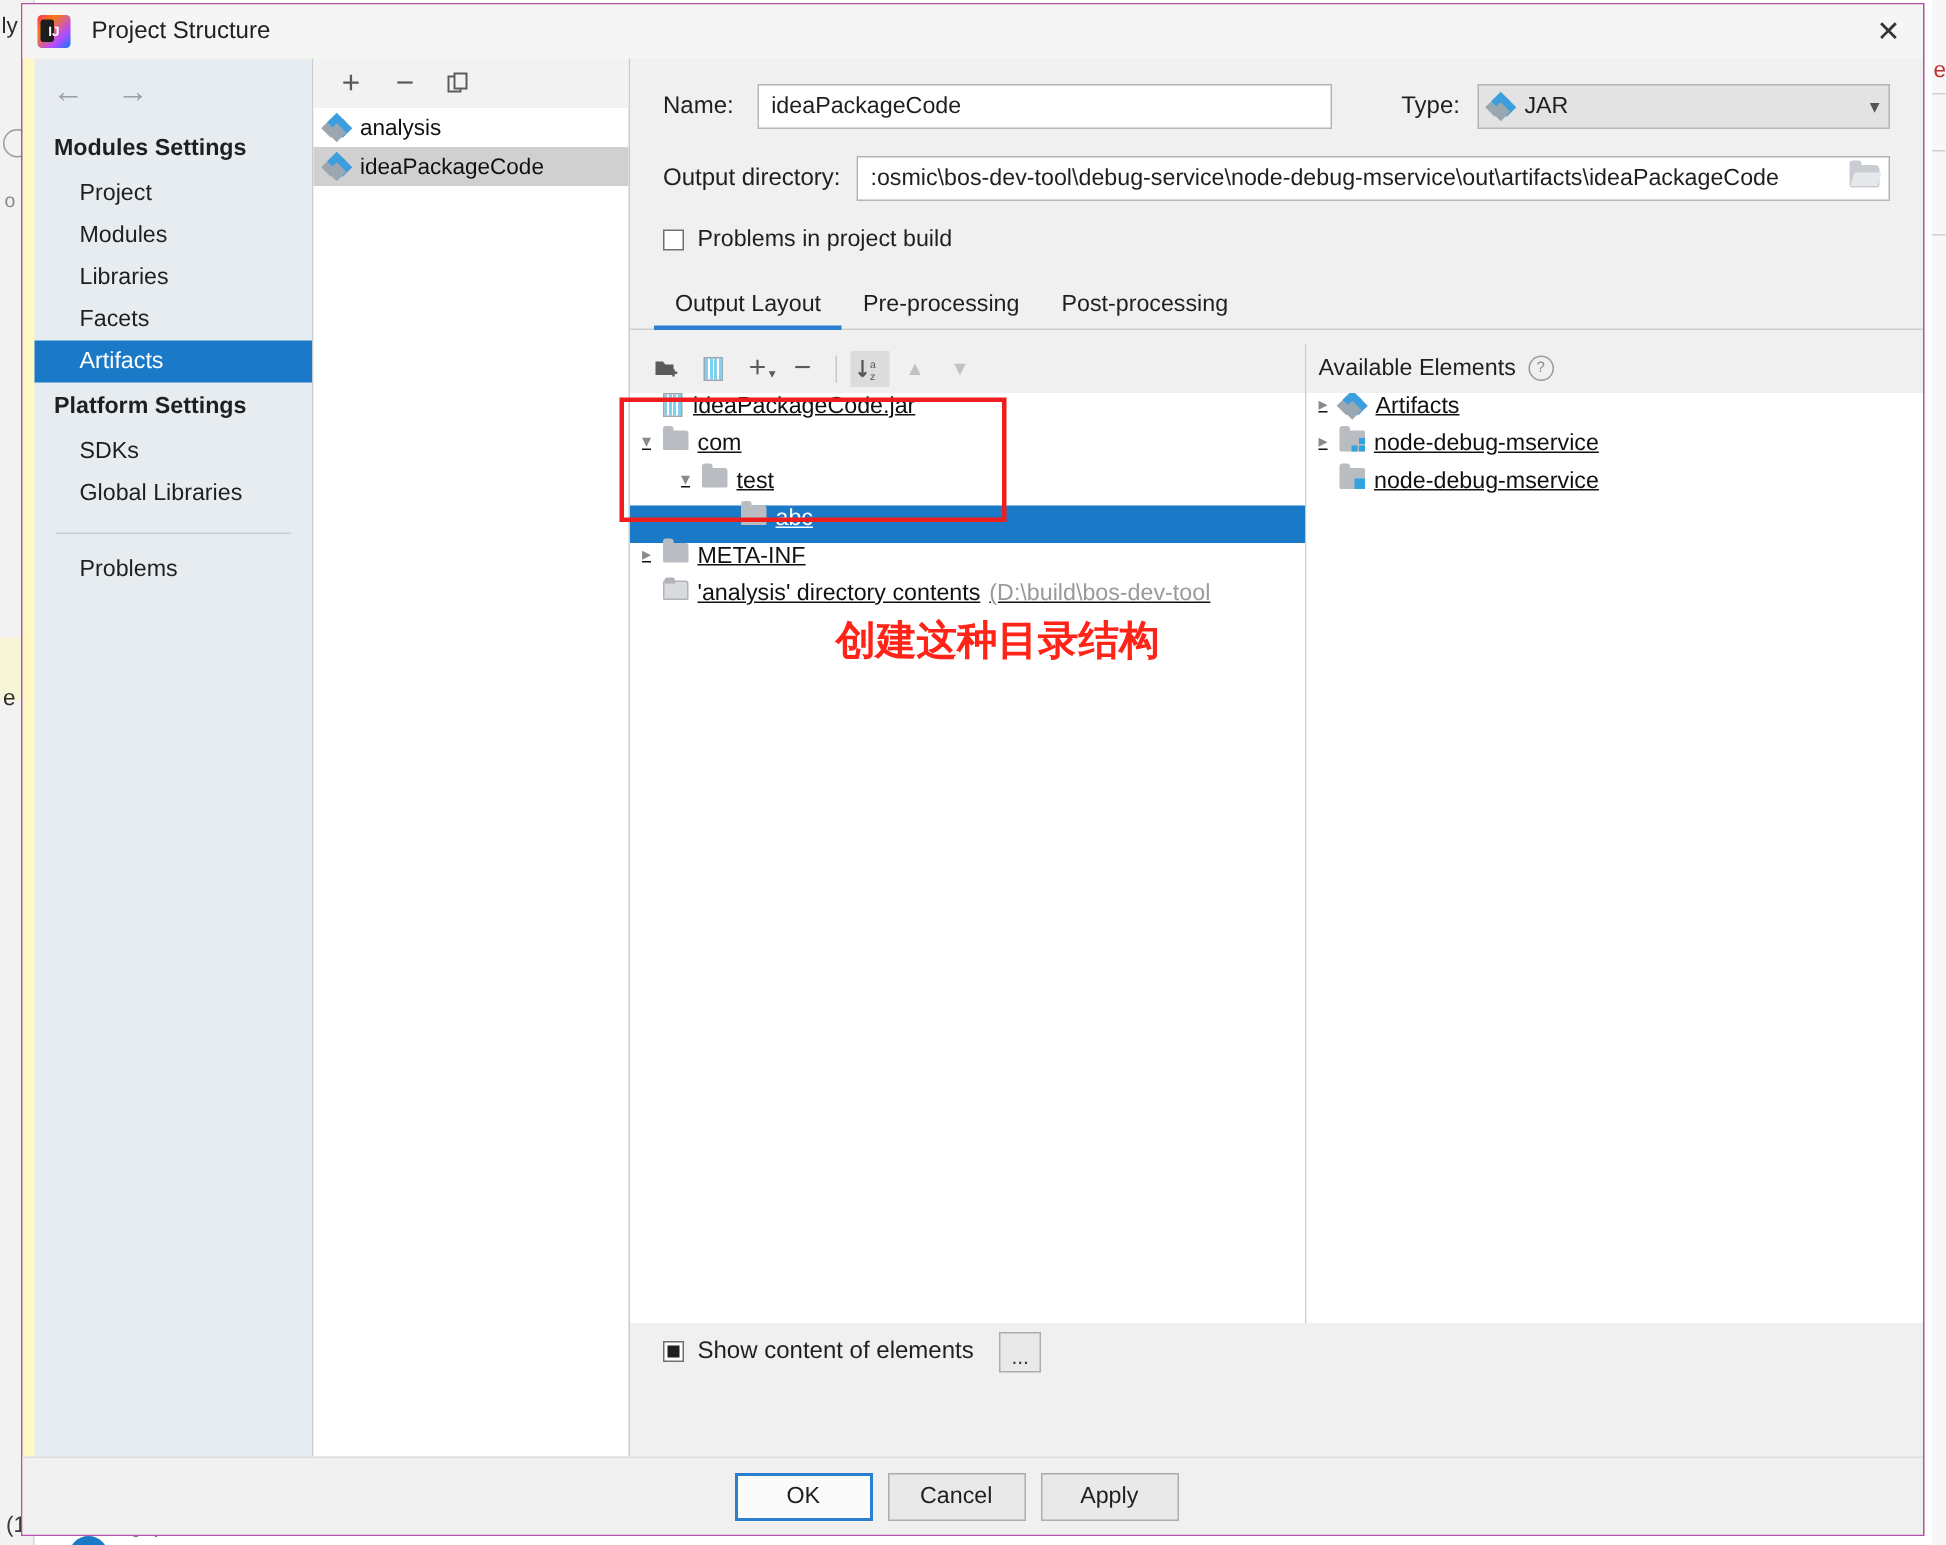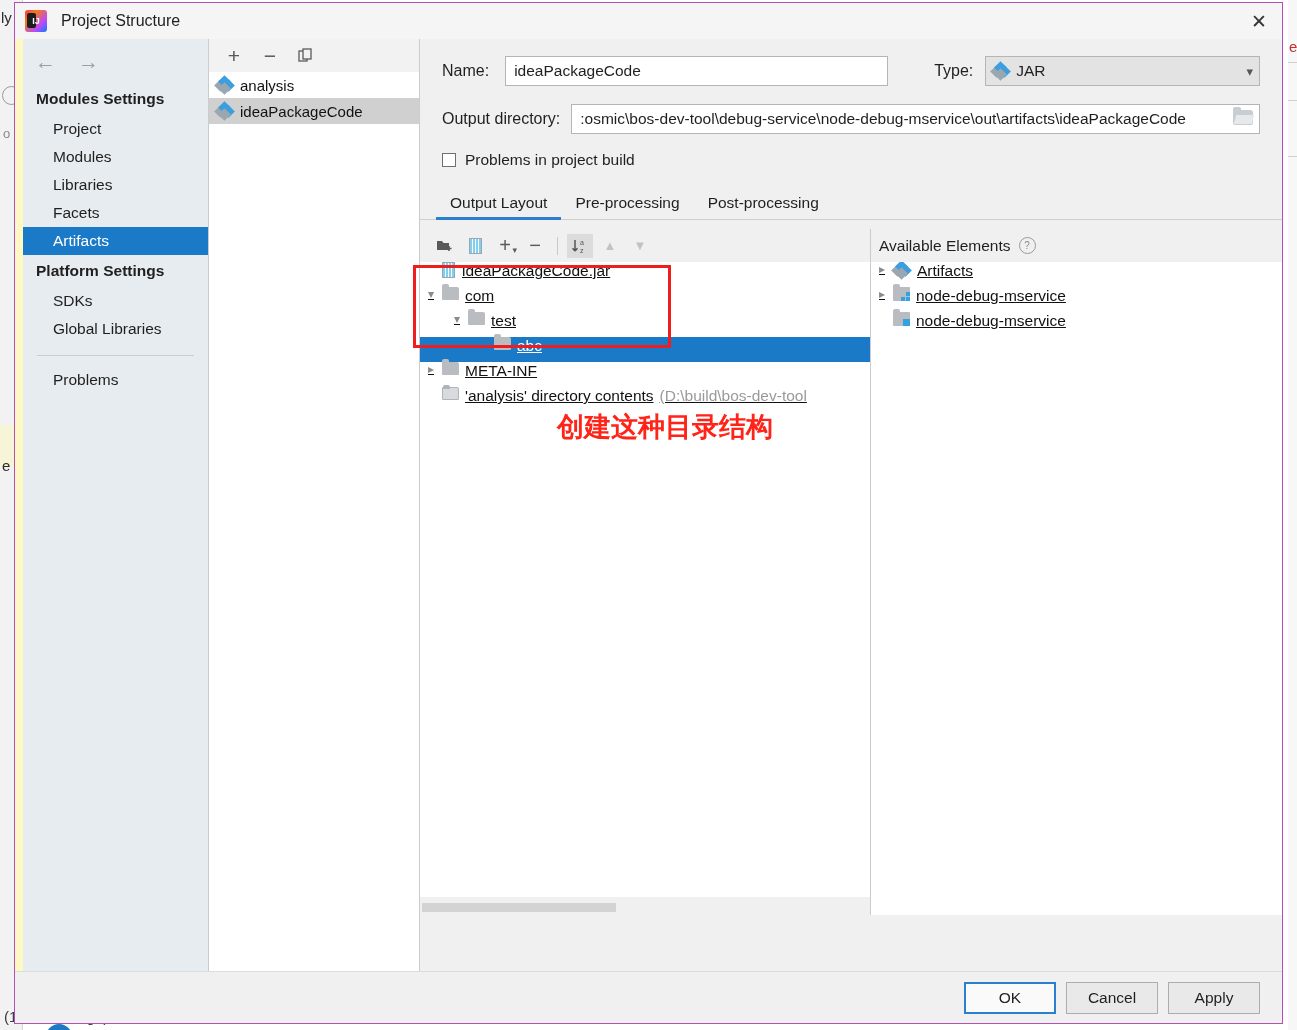--- a/index.html
+++ b/index.html
@@ -154,21 +154,21 @@
   }
 
   
   .bottombar{position:absolute;left:0;right:0;bottom:52px;height:38px;background:#f0f0f0;display:flex;align-items:center;padding-left:22px;}
   .ellipsis-btn{
     margin-left:17px;width:28px;height:27px;border:1px solid #adadad;background:#e9e9e9;
     display:flex;align-items:flex-end;justify-content:center;font-size:14px;color:#333;padding-bottom:2px;box-sizing:border-box;
   }
   .footer{
     position:absolute;left:0;right:0;bottom:0;height:51px;background:#f0f0f0;
-    border-top:1px solid #dcdcdc;display:flex;align-items:center;justify-content:flex-end;gap:10px;padding-right:22px;
+    border-top:1px solid #dcdcdc;display:flex;align-items:center;justify-content:center;gap:10px;padding-right:22px;
   }
   .btn{
     min-width:92px;height:32px;border:1px solid #adadad;background:#e9e9e9;
     display:flex;align-items:center;justify-content:center;font-size:15.5px;color:#1f1f1f;box-sizing:border-box;
   }
   .btn.primary{border:2px solid #2c7fd0;background:#fafafa;}
 </style>
 </head>
 <body>
 
@@ -377,20 +377,25 @@
             <span class="chev"></span>
             <span class="mod-ico">
               <span class="sq" style="right:0;bottom:0;width:7px;height:7px;"></span>
             </span>
             <span>node-debug-mservice</span>
           </div>
         </div>
       </div>
     </div>
 
+    <div class="bottombar">
+      <span class="cbox partial"></span>
+      <span class="lbl">Show content of elements</span>
+      <span class="ellipsis-btn">...</span>
+    </div>
   </div>
 
   <div class="footer">
     <div class="btn primary">OK</div>
     <div class="btn">Cancel</div>
     <div class="btn">Apply</div>
   </div>
 
   <div class="red-box" style="left:398px;top:262px;width:258px;height:83px;"></div>
   <div class="red-note" style="left:542px;top:406px;">创建这种目录结构</div>

